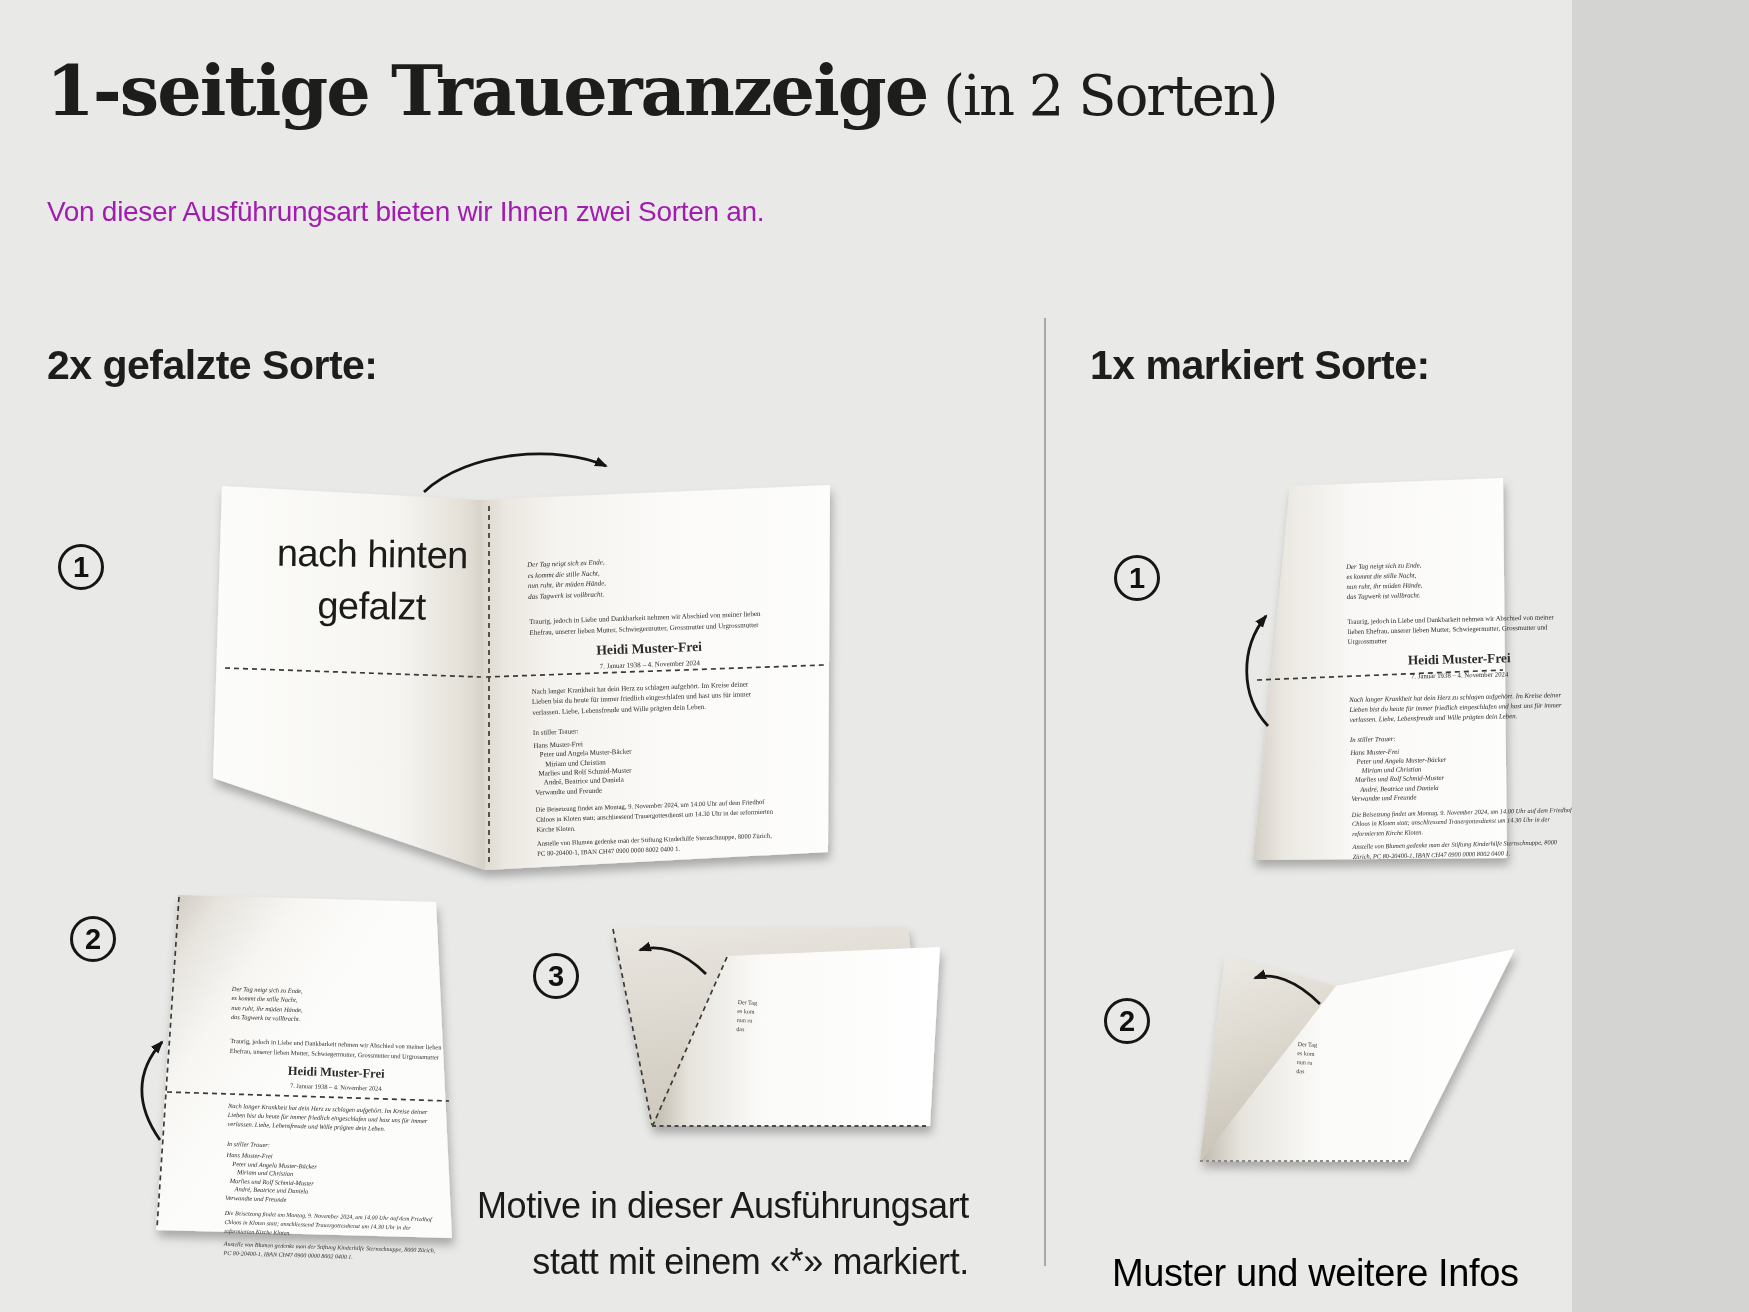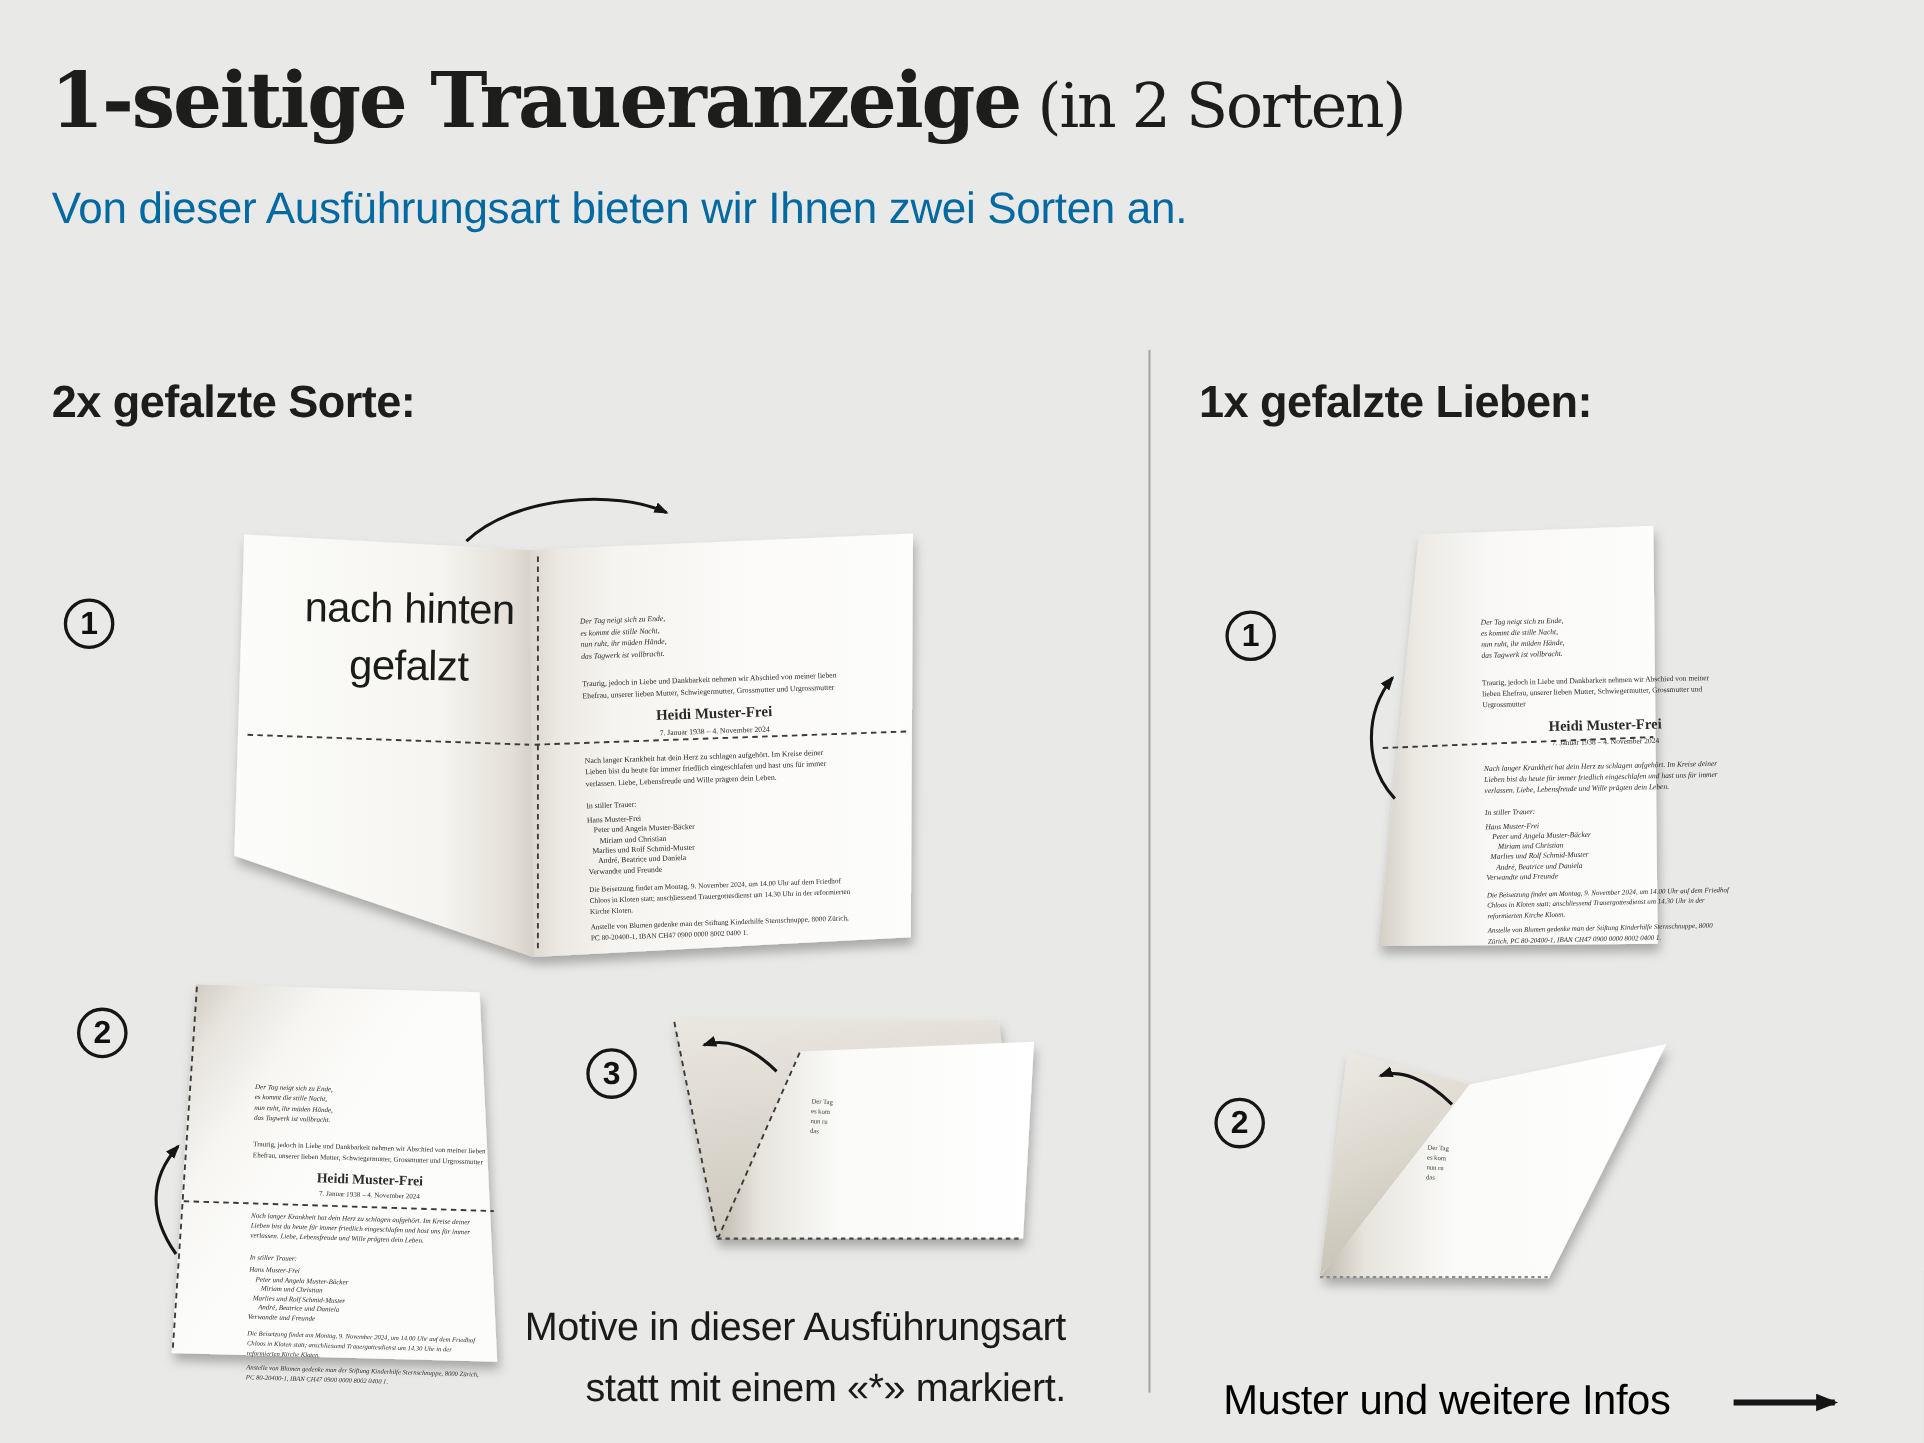--- a/index.html
+++ b/index.html
@@ -1,23 +1,23 @@
 <!DOCTYPE html>
 <html><head>
 <meta charset="utf-8">
 <style>
   html,body{margin:0;padding:0;background:#d4d4d3;}
-  .page{position:relative;width:1749px;height:1312px;background:#e9e9e8;overflow:hidden;
+  .page{position:relative;width:1572px;height:1312px;background:#e9e9e8;overflow:hidden;
         font-family:"Liberation Sans",sans-serif;color:#1d1d1b;}
   .abs{position:absolute;}
   
   .title{left:46px;top:56px;font-family:"DejaVu Serif",serif;font-weight:700;
          font-size:70px;letter-spacing:-2px;line-height:1;white-space:nowrap;}
   .title .paren{font-weight:400;font-size:56px;letter-spacing:-2px;margin-left:16px;}
-  .subtitle{left:47px;top:168px;font-size:40px;letter-spacing:-0.3px;color:#0369a1;}
+  .subtitle{left:47px;top:196px;font-size:28px;letter-spacing:-0.3px;color:#a21caf;}
   .col-head{top:342px;font-size:41px;font-weight:700;letter-spacing:-0.5px;}
   .col-head.left{left:47px;text-align:right;}
   .col-head.right{left:1090px;}
   .divider{left:1044px;top:318px;width:2px;height:948px;background:#a9a9a7;}
   
   .step{width:40px;height:40px;border:3px solid #161616;border-radius:50%;
         text-align:center;line-height:40px;font-size:29px;font-weight:700;color:#111;
         background:transparent;}
   
   .fold-label{left:250px;top:528px;width:244px;text-align:center;font-size:38px;
@@ -147,21 +147,21 @@
   </svg>
 
   <h1 class="abs title" style="margin:0;">
     <span>1-seitige Traueranzeige</span><span class="paren">(in 2 Sorten)</span>
   </h1>
   <div class="abs subtitle">Von dieser Ausführungsart bieten wir Ihnen zwei Sorten an.</div>
 
   <div class="abs divider"></div>
 
   <div class="abs col-head left">2x gefalzte Sorte:</div>
-  <div class="abs col-head right">1x gefalzte Lieben:</div>
+  <div class="abs col-head right">1x markiert Sorte:</div>
 
   <div class="abs step" style="left:58px;top:544px;">1</div>
   <div class="abs step" style="left:70px;top:916px;">2</div>
   <div class="abs step" style="left:533px;top:953px;">3</div>
   <div class="abs step" style="left:1114px;top:555px;">1</div>
   <div class="abs step" style="left:1104px;top:998px;">2</div>
 
   <div class="abs fold-label">
     <div>nach hinten</div>
     <div>gefalzt</div>

